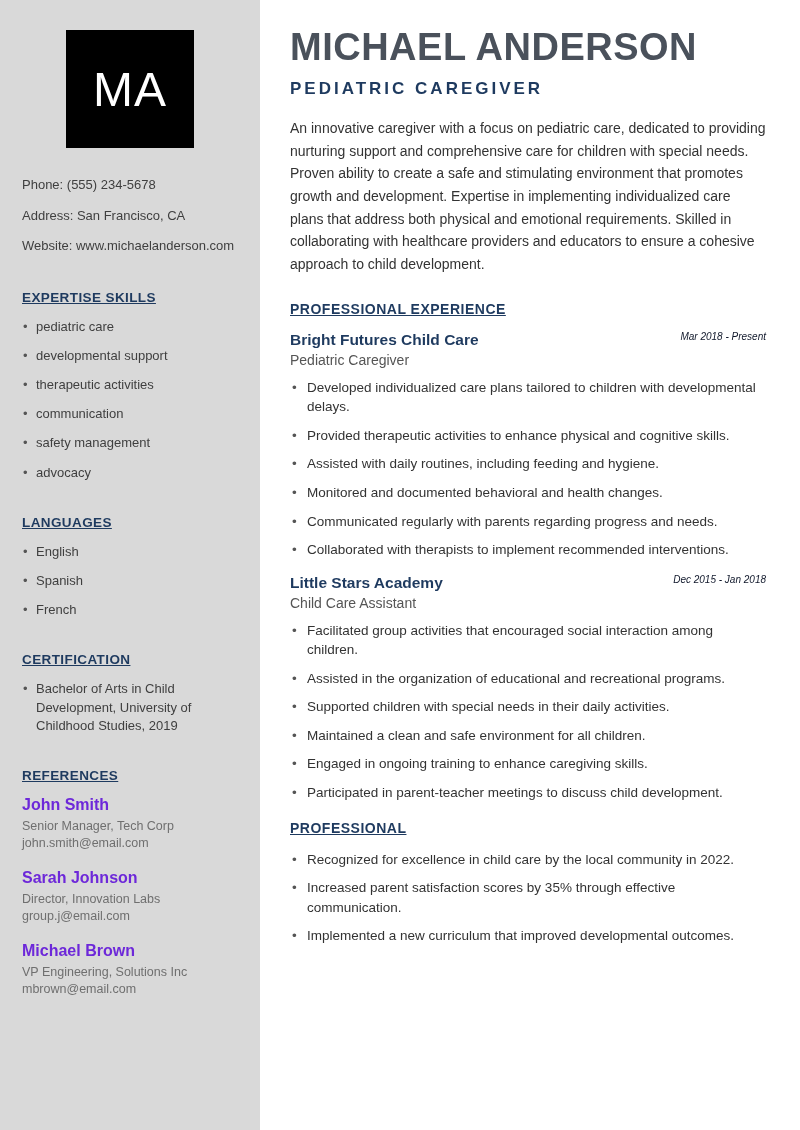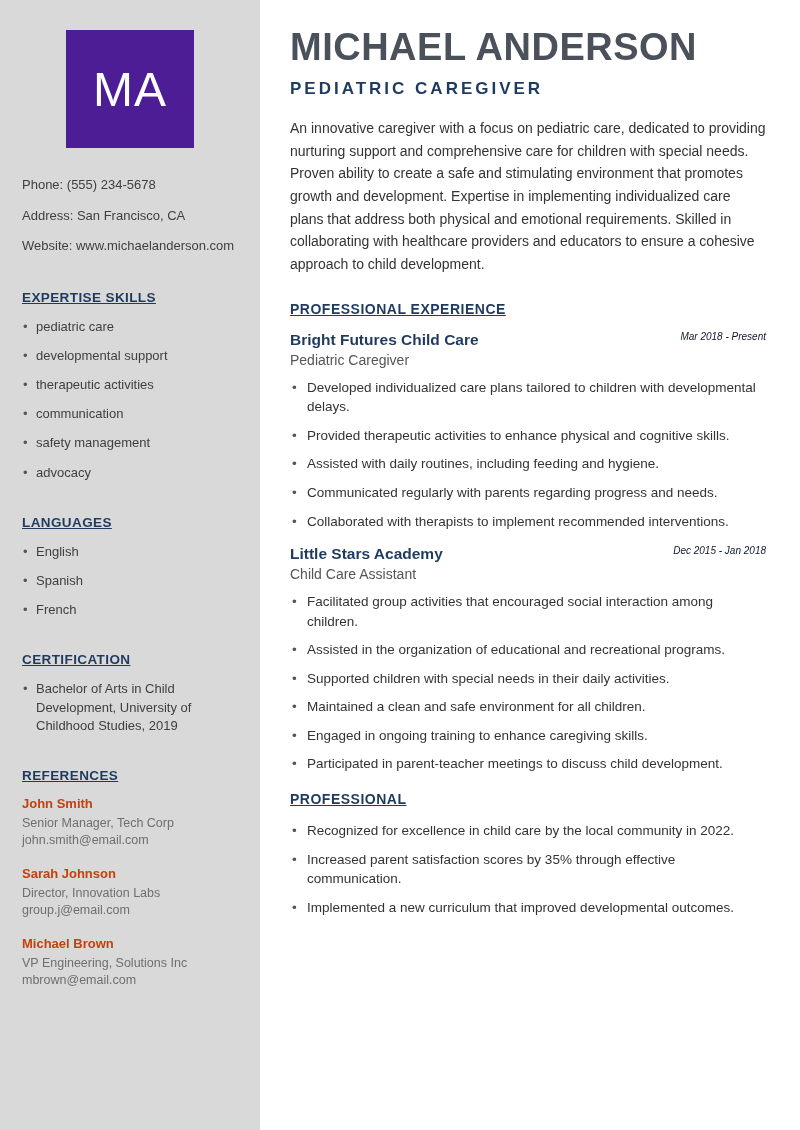--- a/index.html
+++ b/index.html
@@ -11,21 +11,21 @@
     overflow: hidden;
   }
   
   .sidebar {
     width: 260px; min-width: 260px; height: 100%;
     background: #d9d9d9;
     padding: 30px 22px 20px 22px;
   }
   .monogram {
     width: 128px; height: 118px;
-    background: #4c1d95;
+    background: #000000;
     color: #ffffff;
     display: flex; align-items: center; justify-content: center;
     font-size: 48px; letter-spacing: 1px;
     margin: 0 auto 28px auto;
   }
   .contact { margin-bottom: 10px; }
   .contact-line {
     font-size: 13px; color: #3f3f3f;
     margin-bottom: 13px; line-height: 1.35;
   }
@@ -40,21 +40,21 @@
   .side-list li {
     position: relative;
     padding-left: 14px;
     font-size: 13px; color: #3f3f3f;
     margin-bottom: 11px; line-height: 1.4;
   }
   .side-list li::before {
     content: "•"; position: absolute; left: 1px; color: #555;
   }
   .ref { margin-bottom: 16px; }
-  .ref-name { font-size: 13px; font-weight: bold; color: #c2410c; margin-bottom: 4px; }
+  .ref-name { font-size: 16px; font-weight: bold; color: #6d28d9; margin-bottom: 4px; }
   .ref-sub { font-size: 12.5px; color: #6f6f6f; line-height: 1.4; }
   
   .main {
     flex: 1; height: 100%;
     padding: 26px 34px 20px 30px;
   }
   .name {
     font-size: 38px; font-weight: bold;
     color: #4a515b; letter-spacing: 0.5px;
     margin-bottom: 10px;
@@ -167,20 +167,21 @@
     <div>
       <div class="job-header">
         <span class="company">Bright Futures Child Care</span>
         <span class="dates">Mar 2018 - Present</span>
       </div>
       <div class="role">Pediatric Caregiver</div>
       <ul class="main-list">
         <li>Developed individualized care plans tailored to children with developmental delays.</li>
         <li>Provided therapeutic activities to enhance physical and cognitive skills.</li>
         <li>Assisted with daily routines, including feeding and hygiene.</li>
+        <li>Monitored and documented behavioral and health changes.</li>
         <li>Communicated regularly with parents regarding progress and needs.</li>
         <li>Collaborated with therapists to implement recommended interventions.</li>
       </ul>
     </div>
 
     <div>
       <div class="job-header">
         <span class="company">Little Stars Academy</span>
         <span class="dates">Dec 2015 - Jan 2018</span>
       </div>

